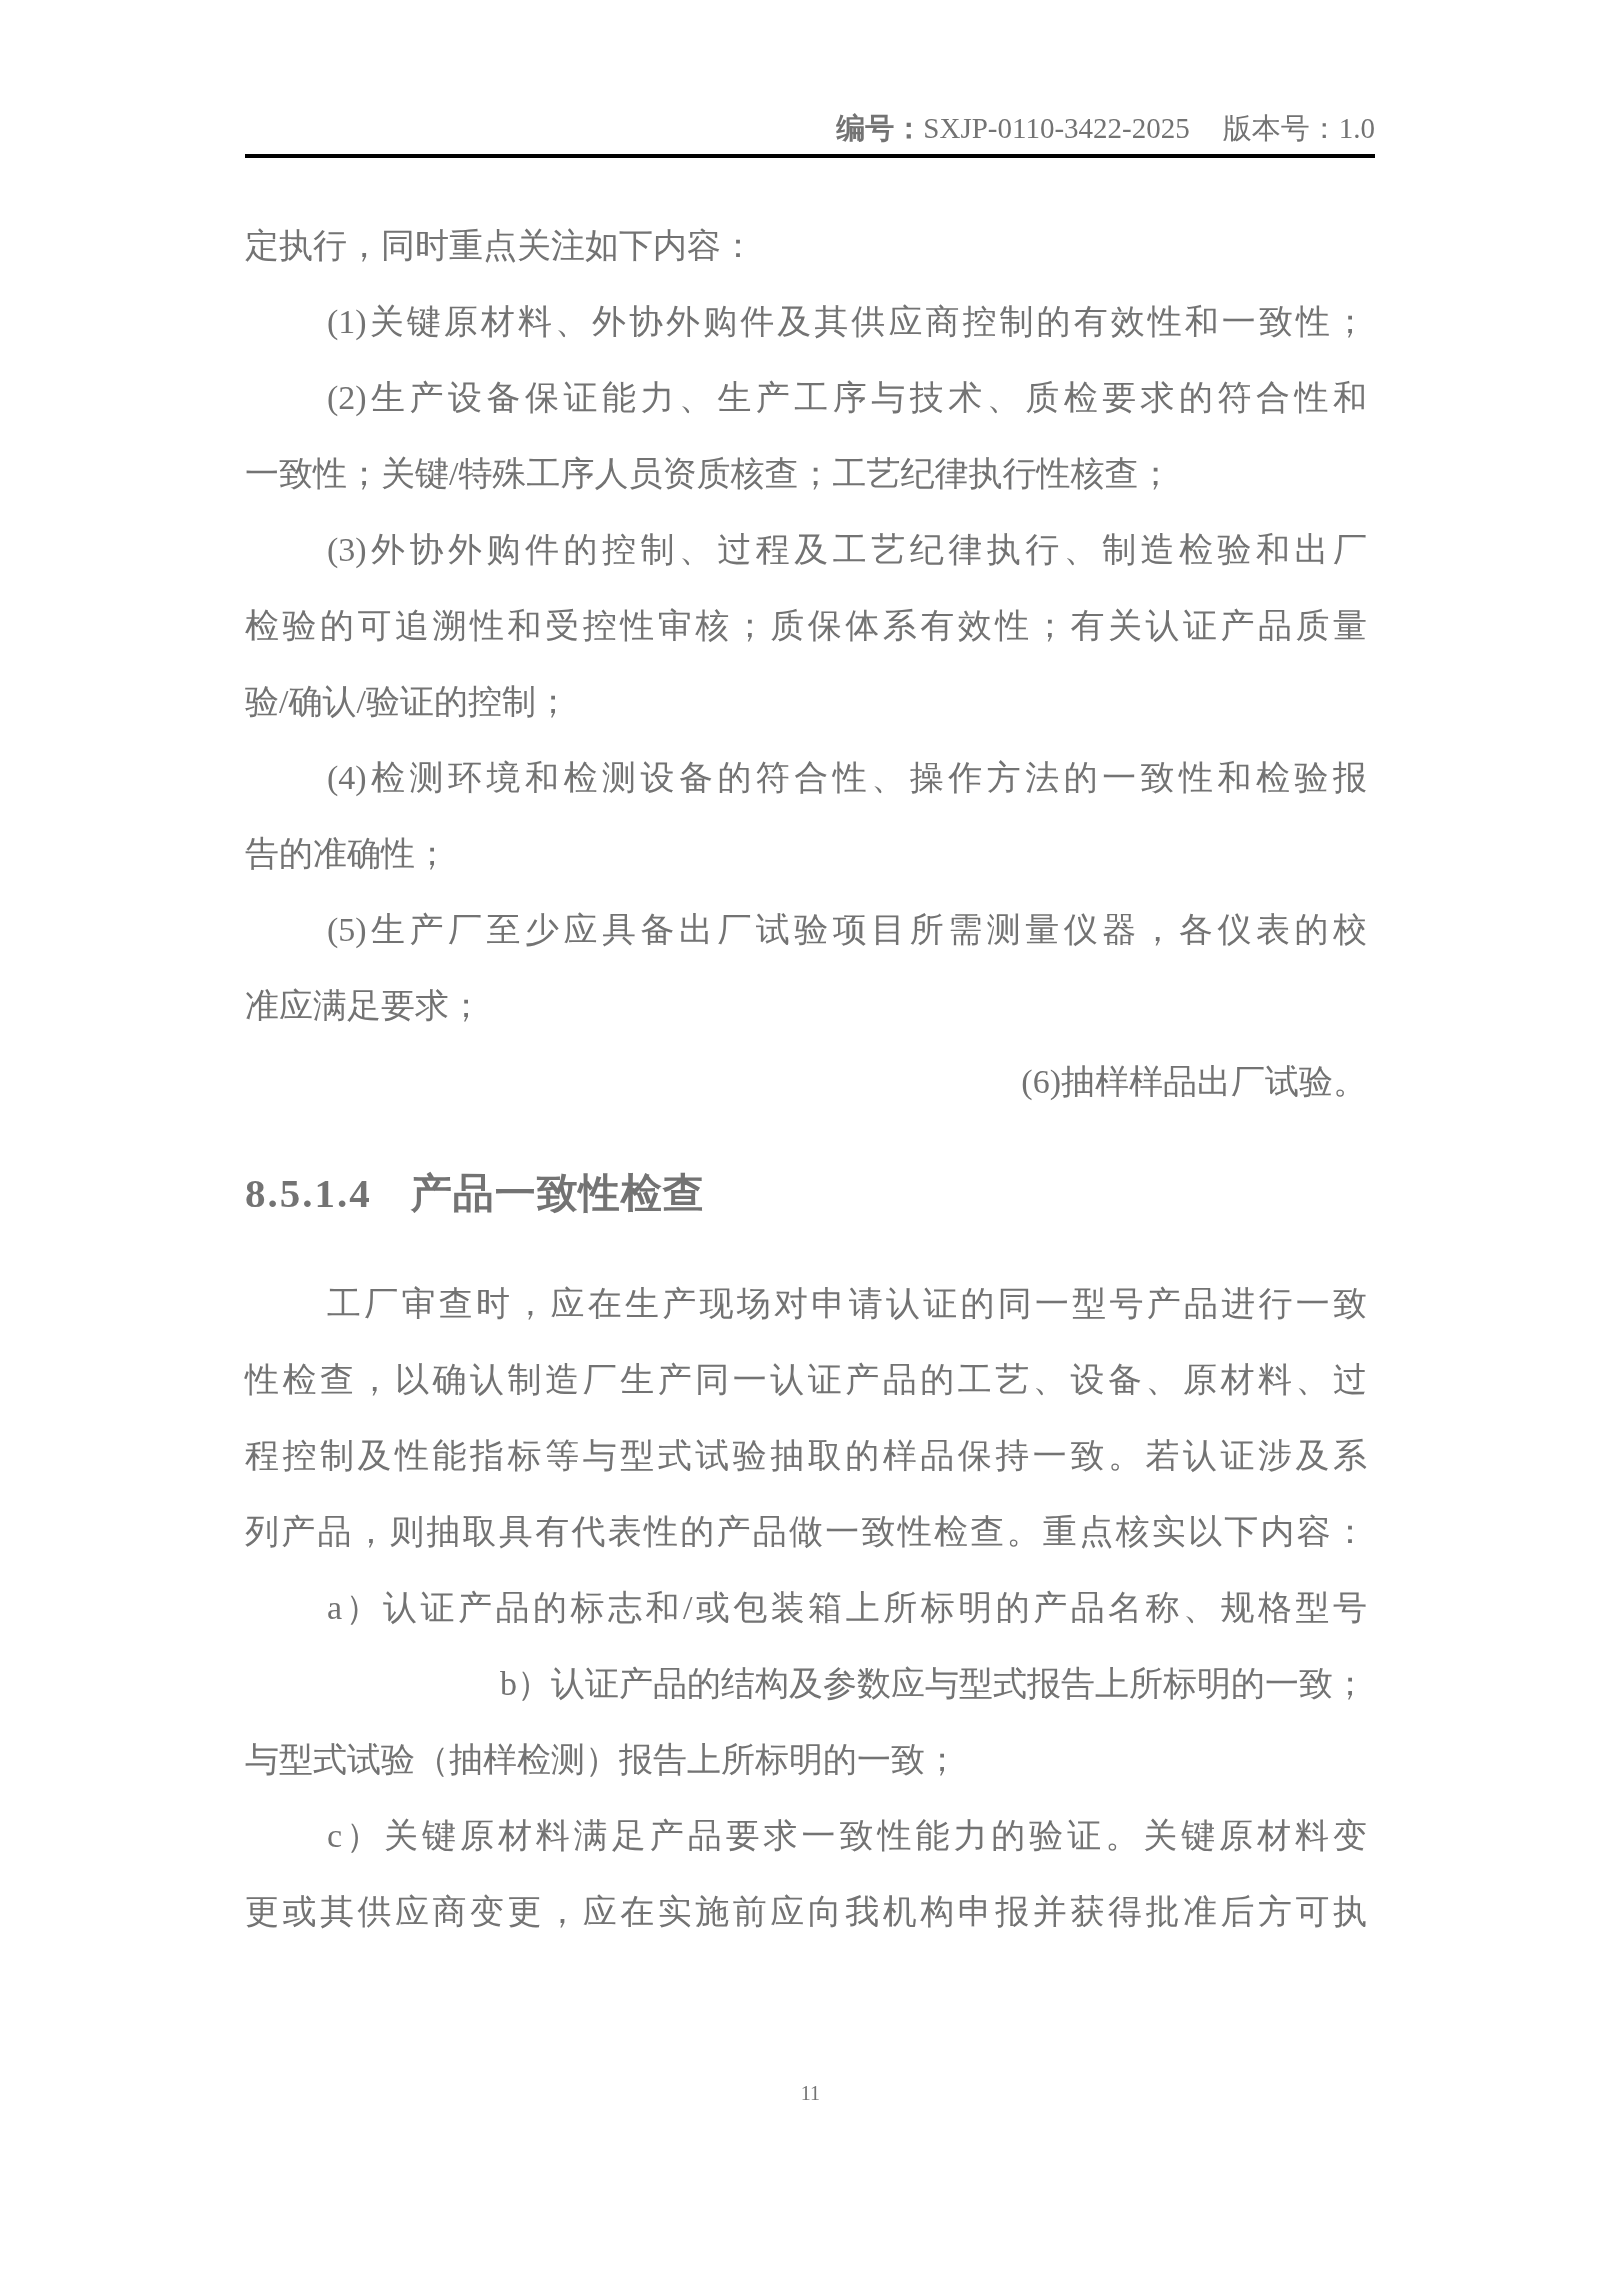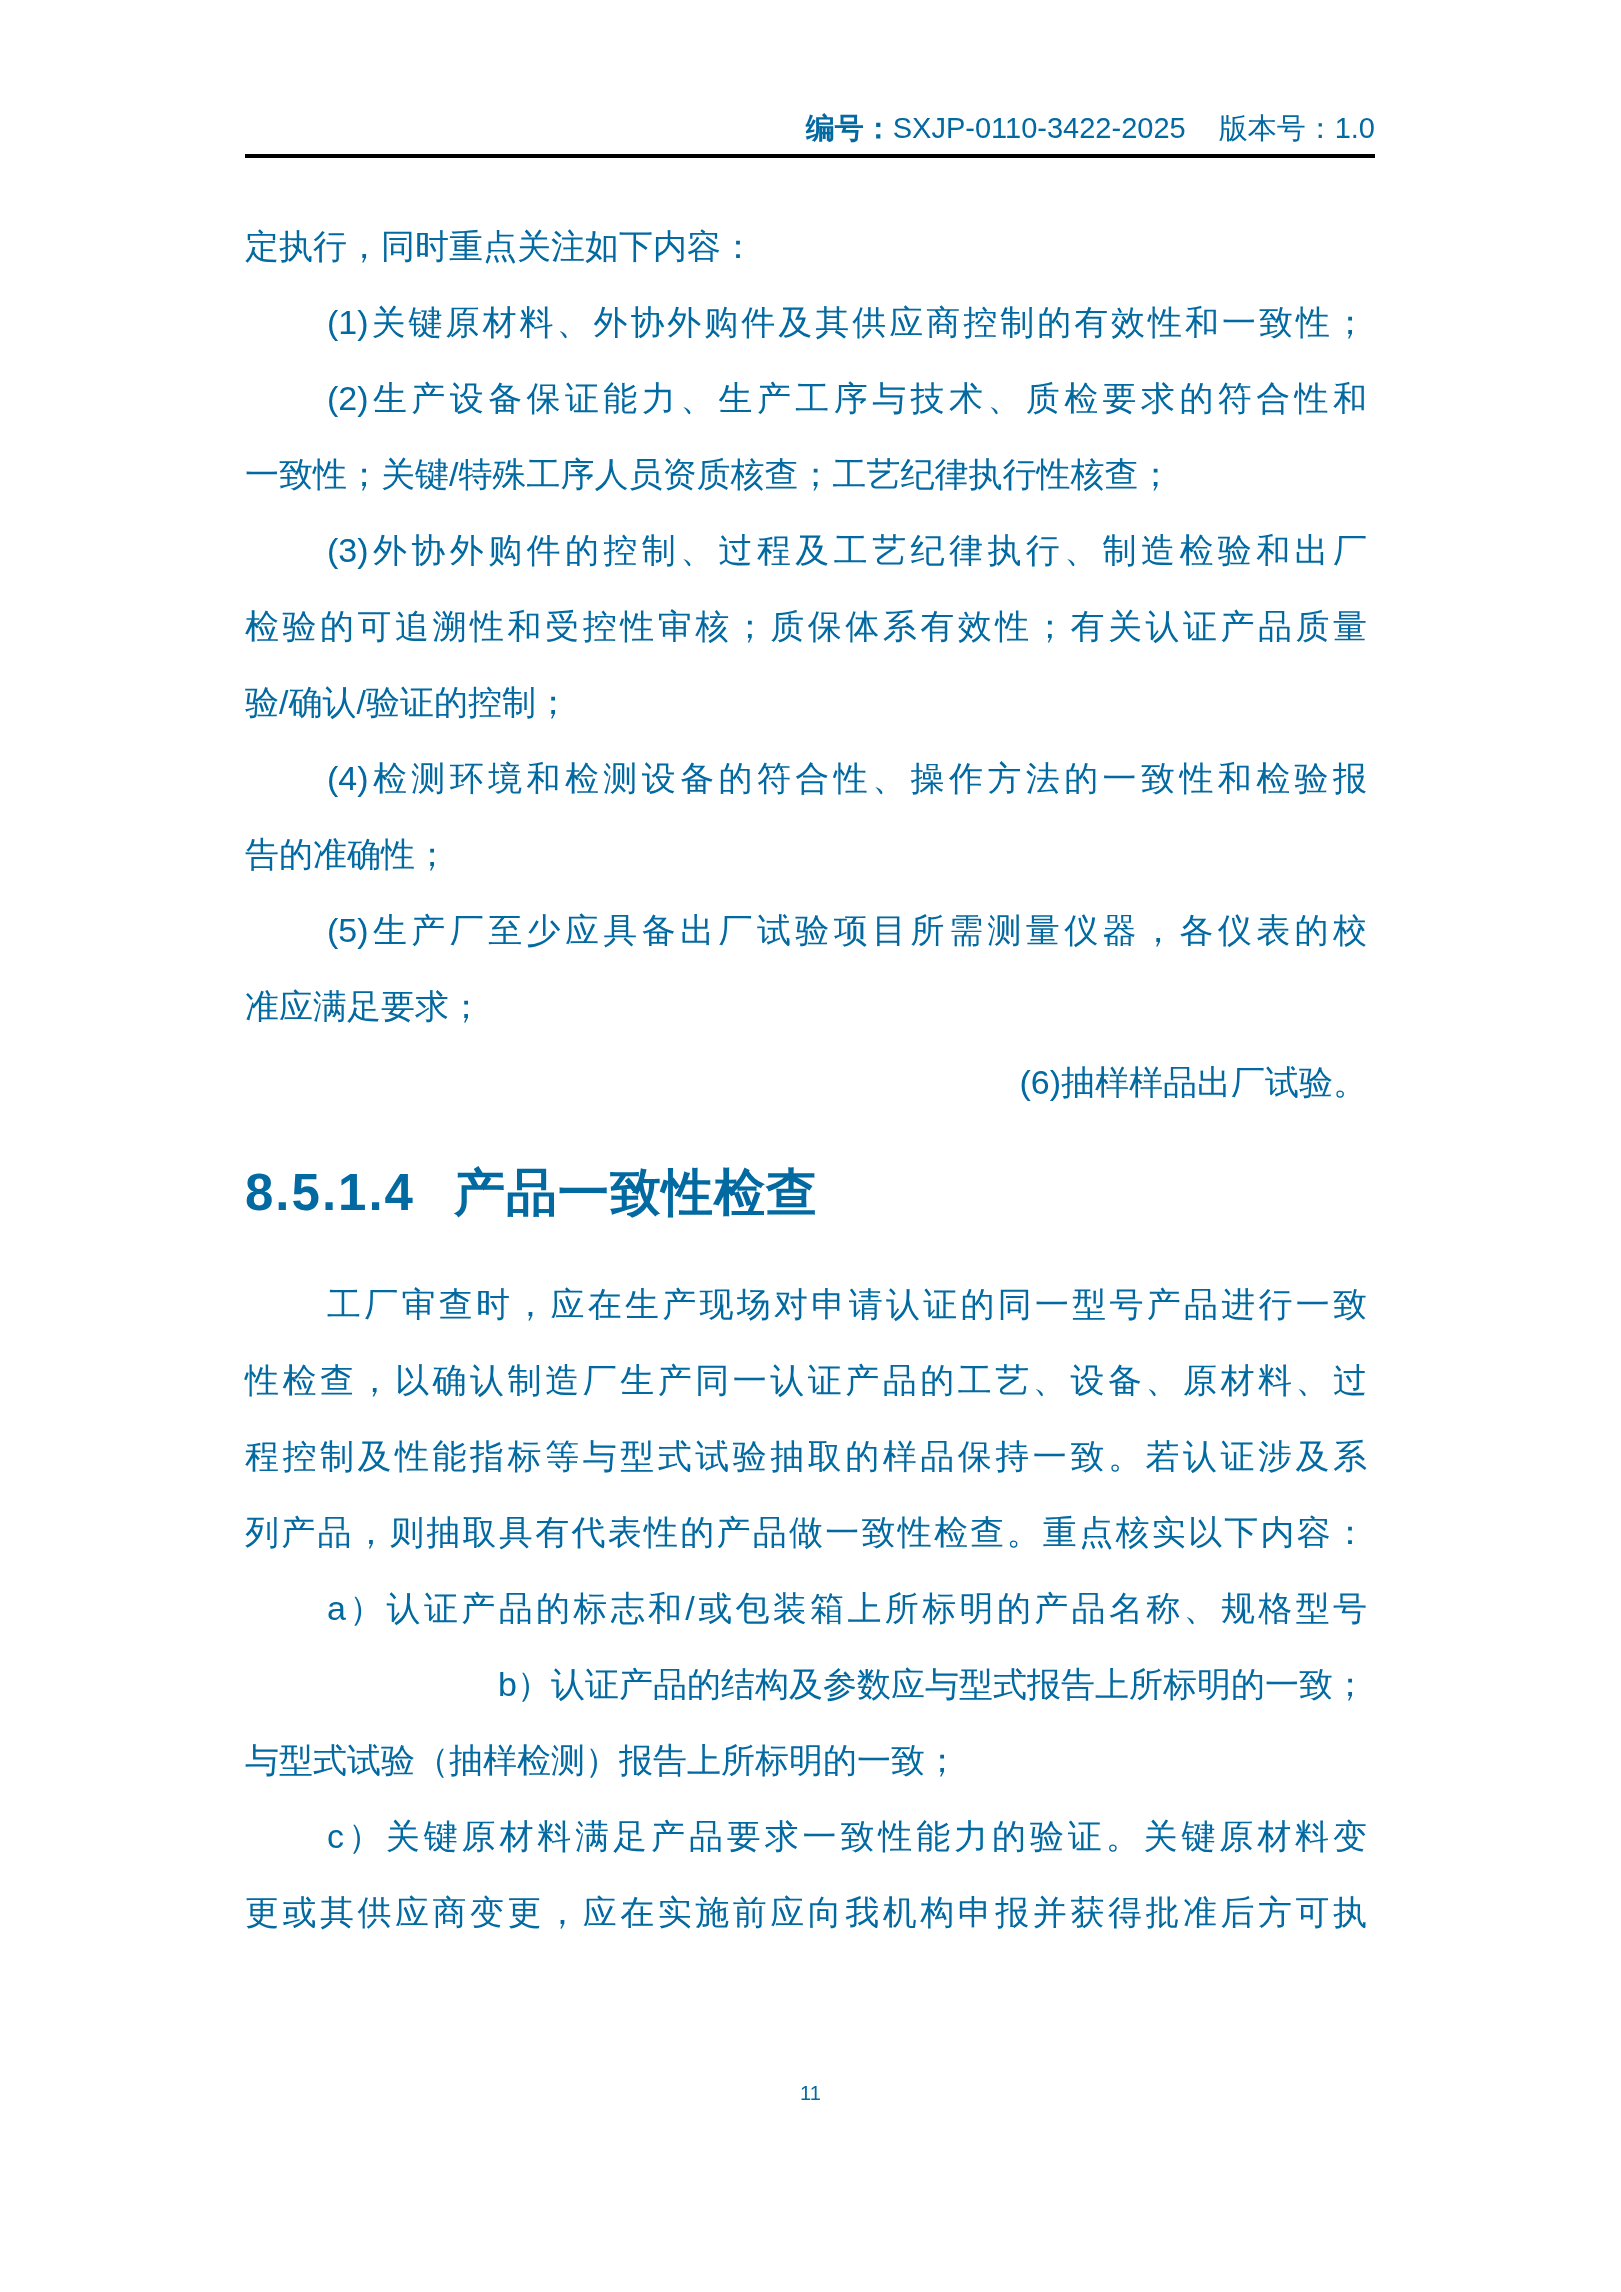--- a/index.html
+++ b/index.html
@@ -1,22 +1,22 @@
 <!DOCTYPE html>
 <html><head>
 <meta charset="utf-8">
 <style>
   html, body { margin: 0; padding: 0; background: #e8e8e8; }
   .page {
     position: relative;
     width: 1621px;
     height: 2293px;
     background: #ffffff;
-    font-family: Liberation Sans, sans-serif;
-    color: #0369a1;
+    font-family: Liberation Serif, serif;
+    color: #737373;
     overflow: hidden;
   }
   
   .header {
     position: absolute;
     top: 108px;
     left: 245px;
     width: 1130px;
     text-align: right;
     font-size: 29px;
@@ -52,21 +52,21 @@
     text-align: justify;
     text-align-last: justify;
     text-justify: inter-character;
   }
   .heading {
     height: 76px;
     line-height: 76px;
     margin-top: 35px;
     margin-bottom: 35px;
     font-weight: bold;
-    font-size: 51px;
+    font-size: 41px;
     white-space: nowrap;
   }
   .heading .h-num { letter-spacing: 2px; }
   .heading .h-title { margin-left: 39px; letter-spacing: 1px; }
   
   .footer {
     position: absolute;
     left: 0;
     top: 2082px;
     width: 1621px;

